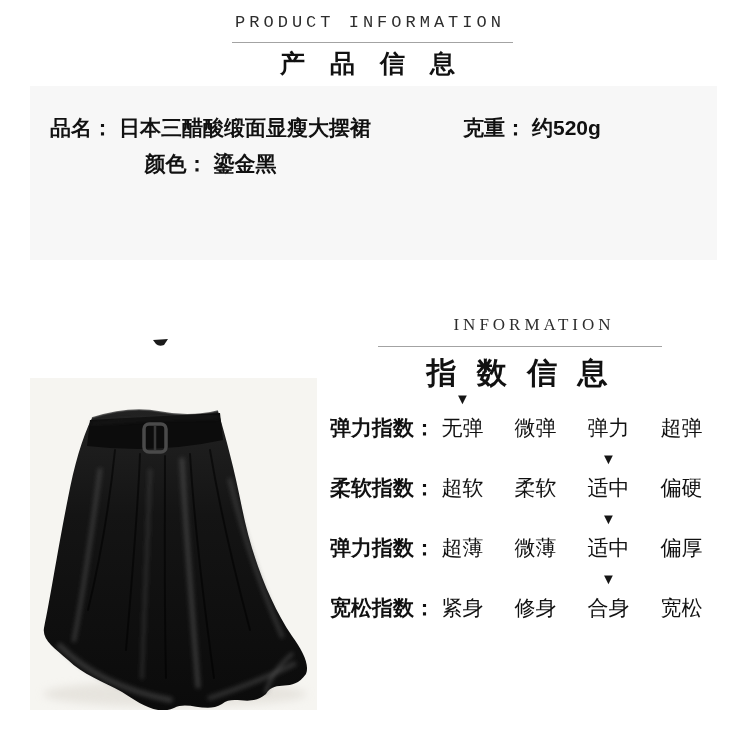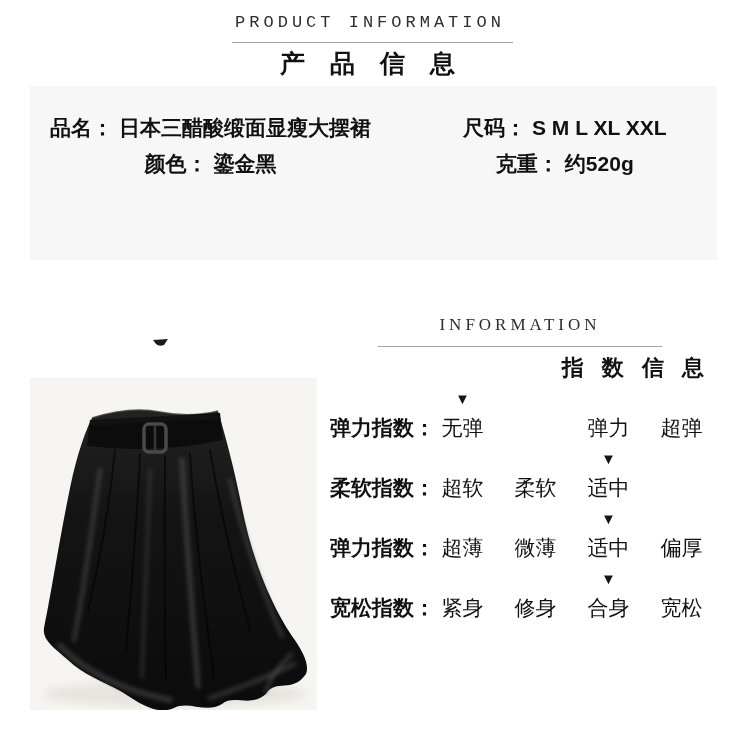--- a/index.html
+++ b/index.html
@@ -15,24 +15,24 @@
   .spec-box{position:absolute;left:30px;top:86px;width:687px;height:174px;
         background:var(--box_bg,#f7f7f7);}
   .spec-col{position:absolute;top:24px;text-align:center;}
   .spec-col.left{left:20px;}
   .spec-col.right{left:433px;}
   .spec-row{height:36px;line-height:36px;font-size:21px;font-weight:bold;white-space:nowrap;}
   .spec-row .lbl{margin-right:6px;}
   .photo{position:absolute;left:30px;top:378px;width:287px;height:332px;
         background:var(--photo_bg,#f6f5f1);}
   .hanger{position:absolute;left:151px;top:337px;width:20px;height:12px;}
-  #info-en{left:330px;width:380px;top:315px;}
+  #info-en{left:344px;width:380px;top:315px;}
   #info-rule{left:378px;top:346px;width:284px;}
-  #info-cn{position:absolute;left:330px;width:380px;top:353px;text-align:right;
-        font-size:22px;font-weight:bold;letter-spacing:6px;white-space:nowrap;}
+  #info-cn{position:absolute;left:330px;width:380px;top:353px;text-align:center;
+        font-size:30px;font-weight:bold;letter-spacing:6px;white-space:nowrap;}
   .igrid{position:absolute;left:330px;top:384px;display:grid;
         grid-template-columns:96px 73px 73px 73px 73px;
         grid-template-rows:28px 32px 28px 32px 28px 32px 28px 32px;}
   .ilabel{grid-column:1;display:flex;align-items:center;font-size:21px;font-weight:bold;white-space:nowrap;}
   .iopt{display:flex;align-items:center;justify-content:center;font-size:21px;font-weight:normal;white-space:nowrap;}
   .tri{display:flex;align-items:center;justify-content:center;font-size:15px;color:#151515;}
   .r0{grid-row:2}.r1{grid-row:4}.r2{grid-row:6}.r3{grid-row:8}
   .t0{grid-row:1}.t1{grid-row:3}.t2{grid-row:5}.t3{grid-row:7}
   .c0{grid-column:2}.c1{grid-column:3}.c2{grid-column:4}.c3{grid-column:5}
 </style>
@@ -48,23 +48,20 @@
   <div class="spec-box">
     <div class="spec-col left">
       <div class="spec-row">
         <span class="lbl">品名：</span><span class="val">日本三醋酸缎面显瘦大摆裙</span>
       </div>
       <div class="spec-row">
         <span class="lbl">颜色：</span><span class="val">鎏金黑</span>
       </div>
     </div>
     <div class="spec-col right">
-      <div class="spec-row">
-        <span class="lbl">尺码：</span><span class="val">S  M  L  XL  XXL</span>
-      </div>
       <div class="spec-row">
         <span class="lbl">克重：</span><span class="val">约520g</span>
       </div>
     </div>
   </div>
 
   <svg class="hanger" viewBox="0 0 20 12">
     <path d="M2,3 L17,2 L13,8 Q8,10 5,7 Z" fill="#1b1b1b"></path>
   </svg>
 
@@ -128,28 +125,30 @@
   </div>
 
   <div id="info-en" class="en-title">INFORMATION</div>
   <div id="info-rule" class="rule"></div>
   <div id="info-cn">指 数 信 息</div>
 
   <div class="igrid">
     <span class="tri t0" style="grid-column: 2;">▼</span>
     <span class="ilabel r0">弹力指数：</span>
     <span class="iopt r0 c0">无弹</span>
+    <span class="iopt r0 c1">微弹</span>
     <span class="iopt r0 c2">弹力</span>
     <span class="iopt r0 c3">超弹</span>
 
     <span class="tri t1" style="grid-column: 4;">▼</span>
     <span class="ilabel r1">柔软指数：</span>
     <span class="iopt r1 c0">超软</span>
     <span class="iopt r1 c1">柔软</span>
     <span class="iopt r1 c2">适中</span>
+    <span class="iopt r1 c3">偏硬</span>
 
     <span class="tri t2" style="grid-column: 4;">▼</span>
     <span class="ilabel r2">弹力指数：</span>
     <span class="iopt r2 c0">超薄</span>
     <span class="iopt r2 c1">微薄</span>
     <span class="iopt r2 c2">适中</span>
     <span class="iopt r2 c3">偏厚</span>
 
     <span class="tri t3" style="grid-column: 4;">▼</span>
     <span class="ilabel r3">宽松指数：</span>

